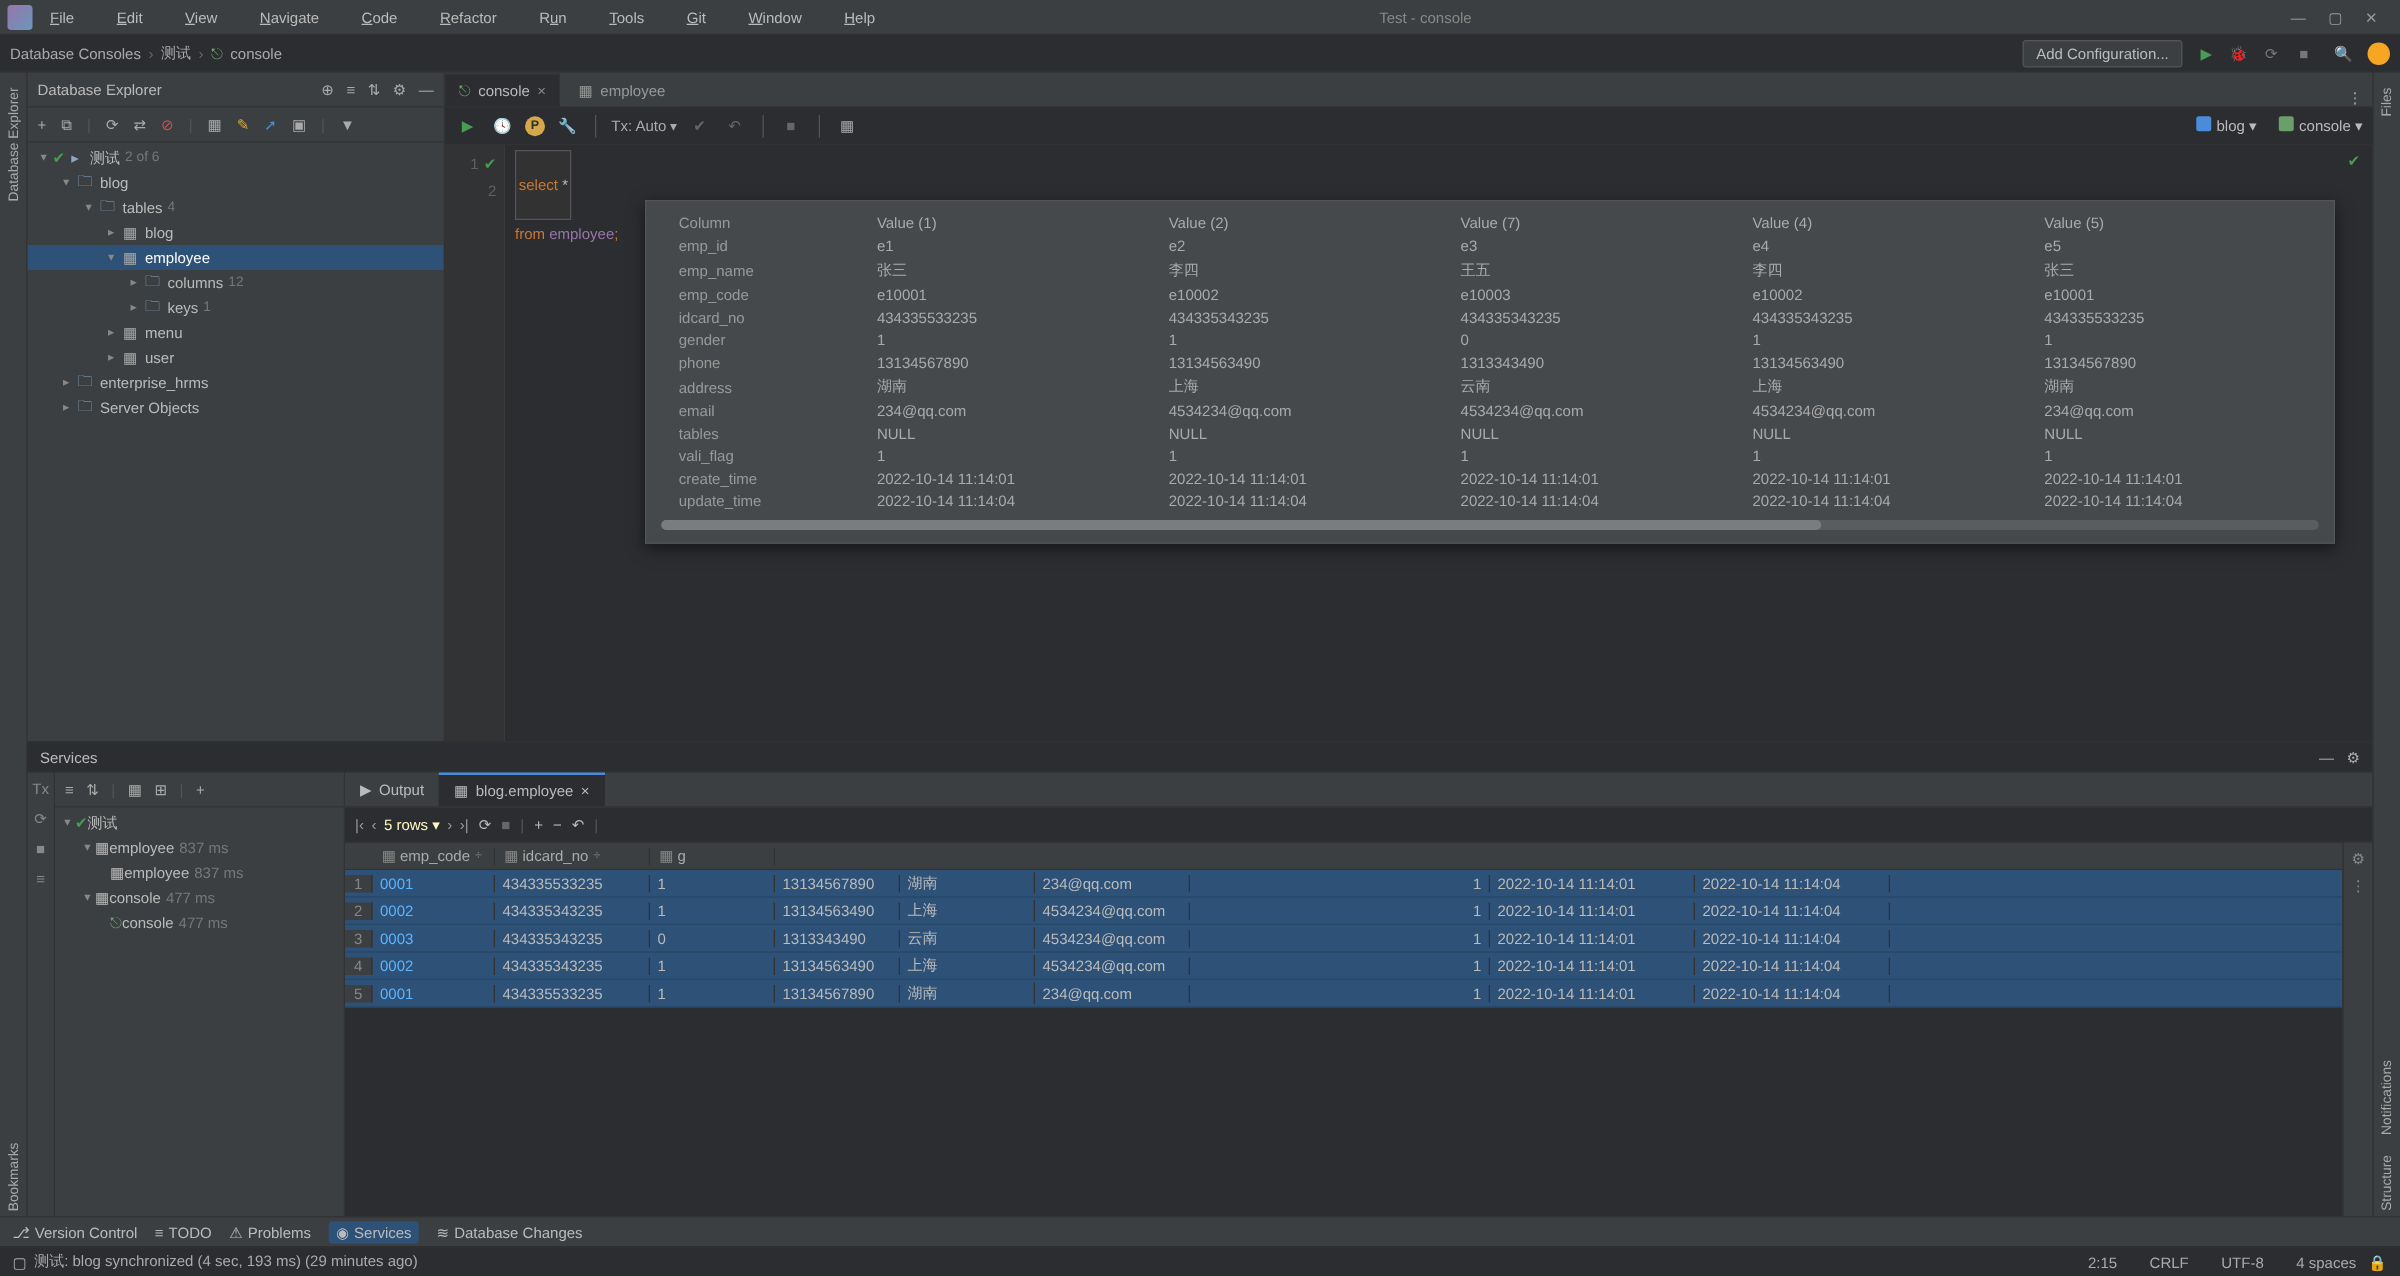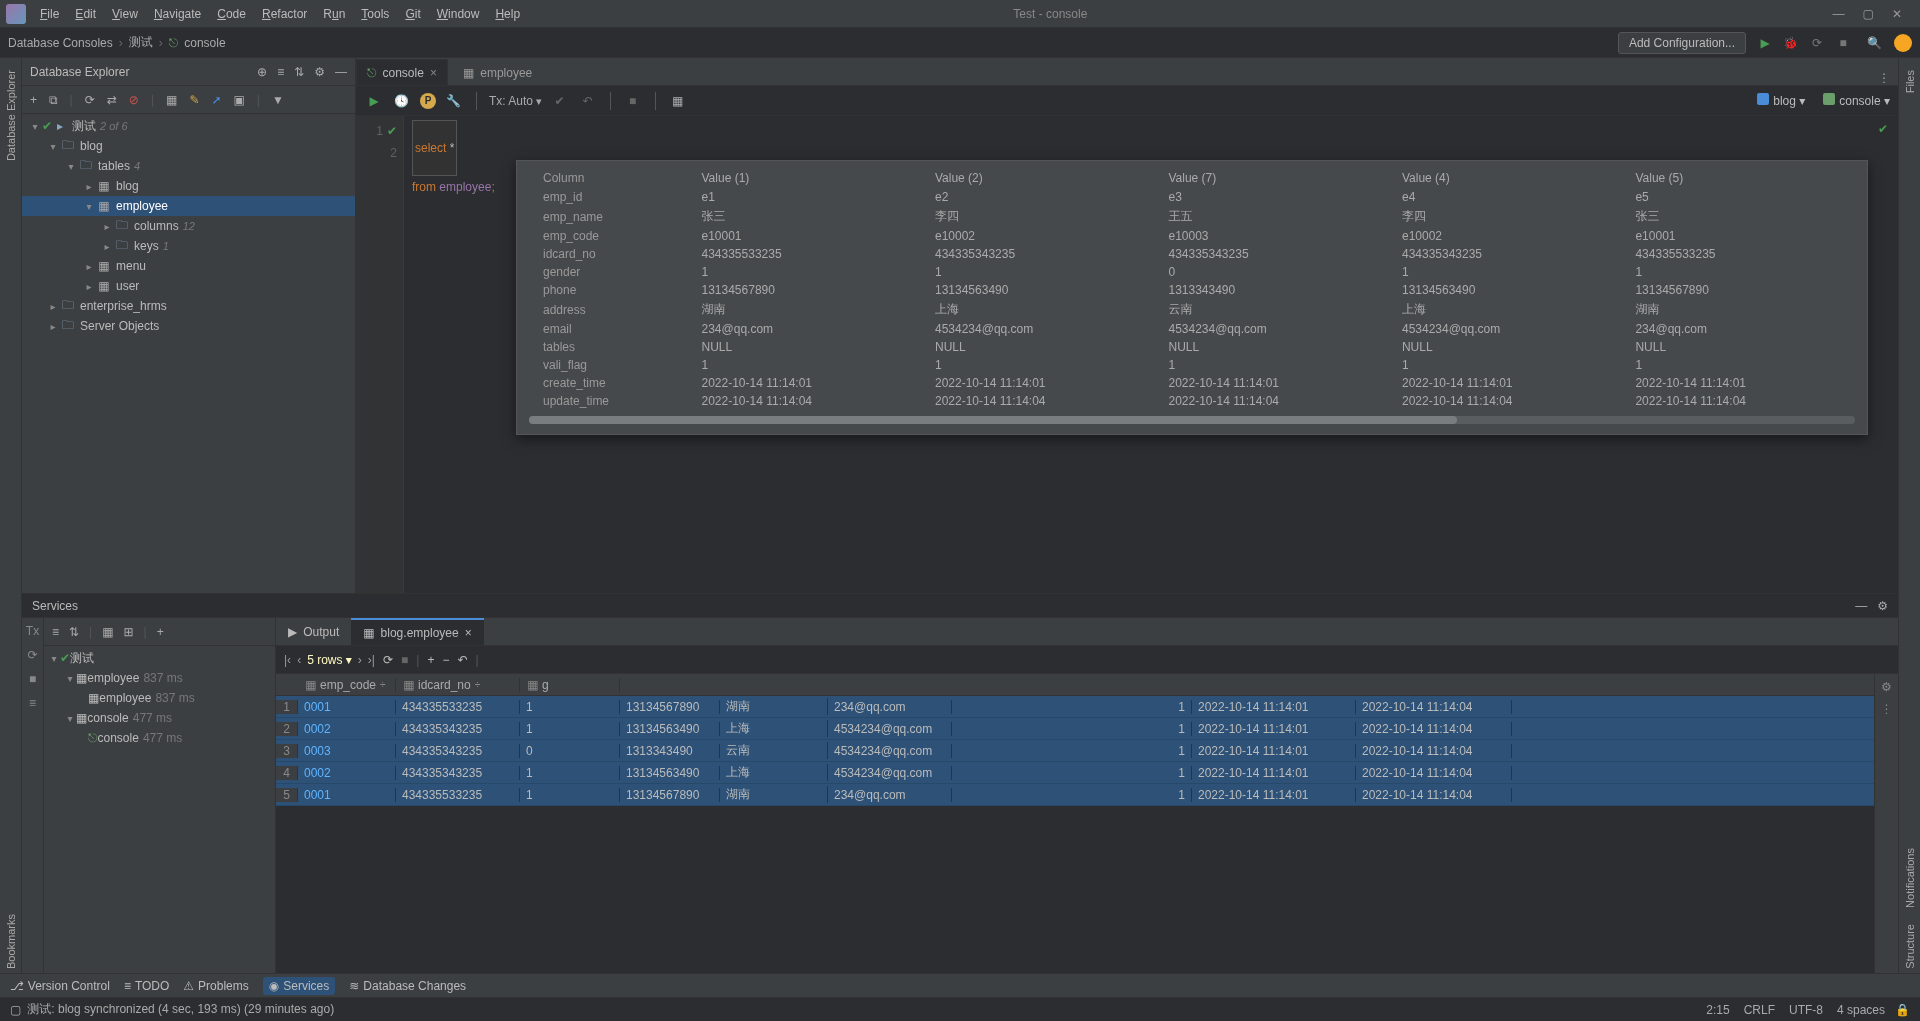--- a/index.html
+++ b/index.html
@@ -2,21 +2,21 @@
 <html><head>
 <meta charset="utf-8">
 <style>
 * { margin: 0; padding: 0; box-sizing: border-box; font-family: "Segoe UI", Arial, sans-serif; font-size: 12px; }
 body { background: #2b2d30; color: #bbb; overflow: hidden; width: 1920px; height: 1021px; position: relative; }
 .main-wrapper { display: flex; flex-direction: column; height: 100%; }
 
 
 .titlebar { height: 28px; background: #3c3f41; display: flex; align-items: center; border-bottom: 1px solid #323232; }
 .titlebar .logo { width: 20px; height: 20px; margin: 0 6px; background: linear-gradient(135deg,#9876aa,#6897bb); border-radius: 3px; }
-.titlebar .menu { display: flex; gap: 0; }
+.titlebar .menu { display: flex; gap: 18px; }
 .titlebar .menu span { padding: 4px 8px; color: #bbb; cursor: pointer; }
 .titlebar .title { flex: 1; text-align: center; color: #888; margin-left: -260px; }
 .titlebar .win-controls { display: flex; gap: 18px; padding-right: 18px; color: #999; }
 .titlebar u { text-decoration: underline; }
 
 
 .nav-row { height: 30px; background: #2b2d30; display: flex; align-items: center; padding: 0 8px; border-bottom: 1px solid #323232; }
 .nav-row .crumbs { display: flex; align-items: center; gap: 6px; color: #aaa; }
 .nav-row .crumbs .sep { color: #666; }
 .nav-row .spacer { flex: 1; }
@@ -38,21 +38,21 @@
 .db-panel { width: 334px; background: #3c3f41; display: flex; flex-direction: column; border-right: 1px solid #323232; }
 .panel-header { height: 28px; display: flex; align-items: center; padding: 0 8px; border-bottom: 1px solid #323232; }
 .panel-header .title { flex: 1; color: #bbb; font-weight: 500; }
 .panel-header .icons { display: flex; gap: 10px; color: #aaa; }
 .panel-toolbar { height: 28px; display: flex; align-items: center; padding: 0 8px; gap: 12px; color: #aaa; border-bottom: 1px solid #323232; }
 .tree { flex: 1; overflow: auto; padding: 2px 0; }
 .tree-row { height: 20px; display: flex; align-items: center; padding-left: 6px; color: #bbb; cursor: pointer; white-space: nowrap; }
 .tree-row.selected { background: #2d5177; color: #fff; }
 .tree-row .arrow { width: 14px; color: #888; font-size: 10px; text-align: center; }
 .tree-row .ticon { width: 16px; text-align: center; margin-right: 4px; }
-.tree-row .count { color: #777; margin-left: 4px; font-size: 11px; font-style: italic; }
+.tree-row .count { color: #777; margin-left: 4px; font-size: 11px; }
 .tree-row .dim { color: #777; margin-left: 4px; }
 .folder-ico { color: #8aa7c4; }
 .table-ico { color: #aaa; }
 
 
 .editor-area { flex: 1; display: flex; flex-direction: column; min-width: 0; position: relative; }
 .tabs { height: 28px; background: #3c3f41; display: flex; align-items: flex-end; border-bottom: 1px solid #323232; }
 .tab { height: 26px; padding: 0 10px; display: flex; align-items: center; gap: 6px; background: #2b2d30; border: 1px solid #323232; border-bottom: none; margin-right: 4px; }
 .tab.inactive { background: #3c3f41; border-color: transparent; color: #999; }
 .tab .close { color: #888; }
@@ -121,21 +121,21 @@
 .hdr-ico { width:14px; display:inline-block; text-align:center; color:#888; margin-right:2px; }
 .result-right-tools { width: 24px; background:#3c3f41; border-left:1px solid #323232; display:flex; flex-direction:column; align-items:center; gap:8px; padding-top:6px; color:#888; }
 
 
 .bottom-tools { height: 24px; background: #3c3f41; display: flex; align-items: center; padding: 0 10px; gap: 14px; color: #bbb; border-top: 1px solid #323232; }
 .bottom-tools .item { display: flex; align-items: center; gap: 4px; }
 .bottom-tools .active { background: #2d5177; padding: 2px 6px; border-radius: 3px; }
 
 .status-bar { height: 24px; background: #2b2d30; display: flex; align-items: center; padding: 0 10px; color: #aaa; border-top: 1px solid #323232; }
 .status-bar .spacer { flex: 1; }
-.status-bar .seg { margin-left: 14px; }
+.status-bar .seg { margin-left: 26px; }
 .status-bar .lock { margin-left: 10px; }
 
 .svc-expand { width:12px; display:inline-block; text-align:center; color:#888; font-size:10px; }
 </style>
 </head>
 <body>
 
 <div class="main-wrapper">
 
   <div class="titlebar">

